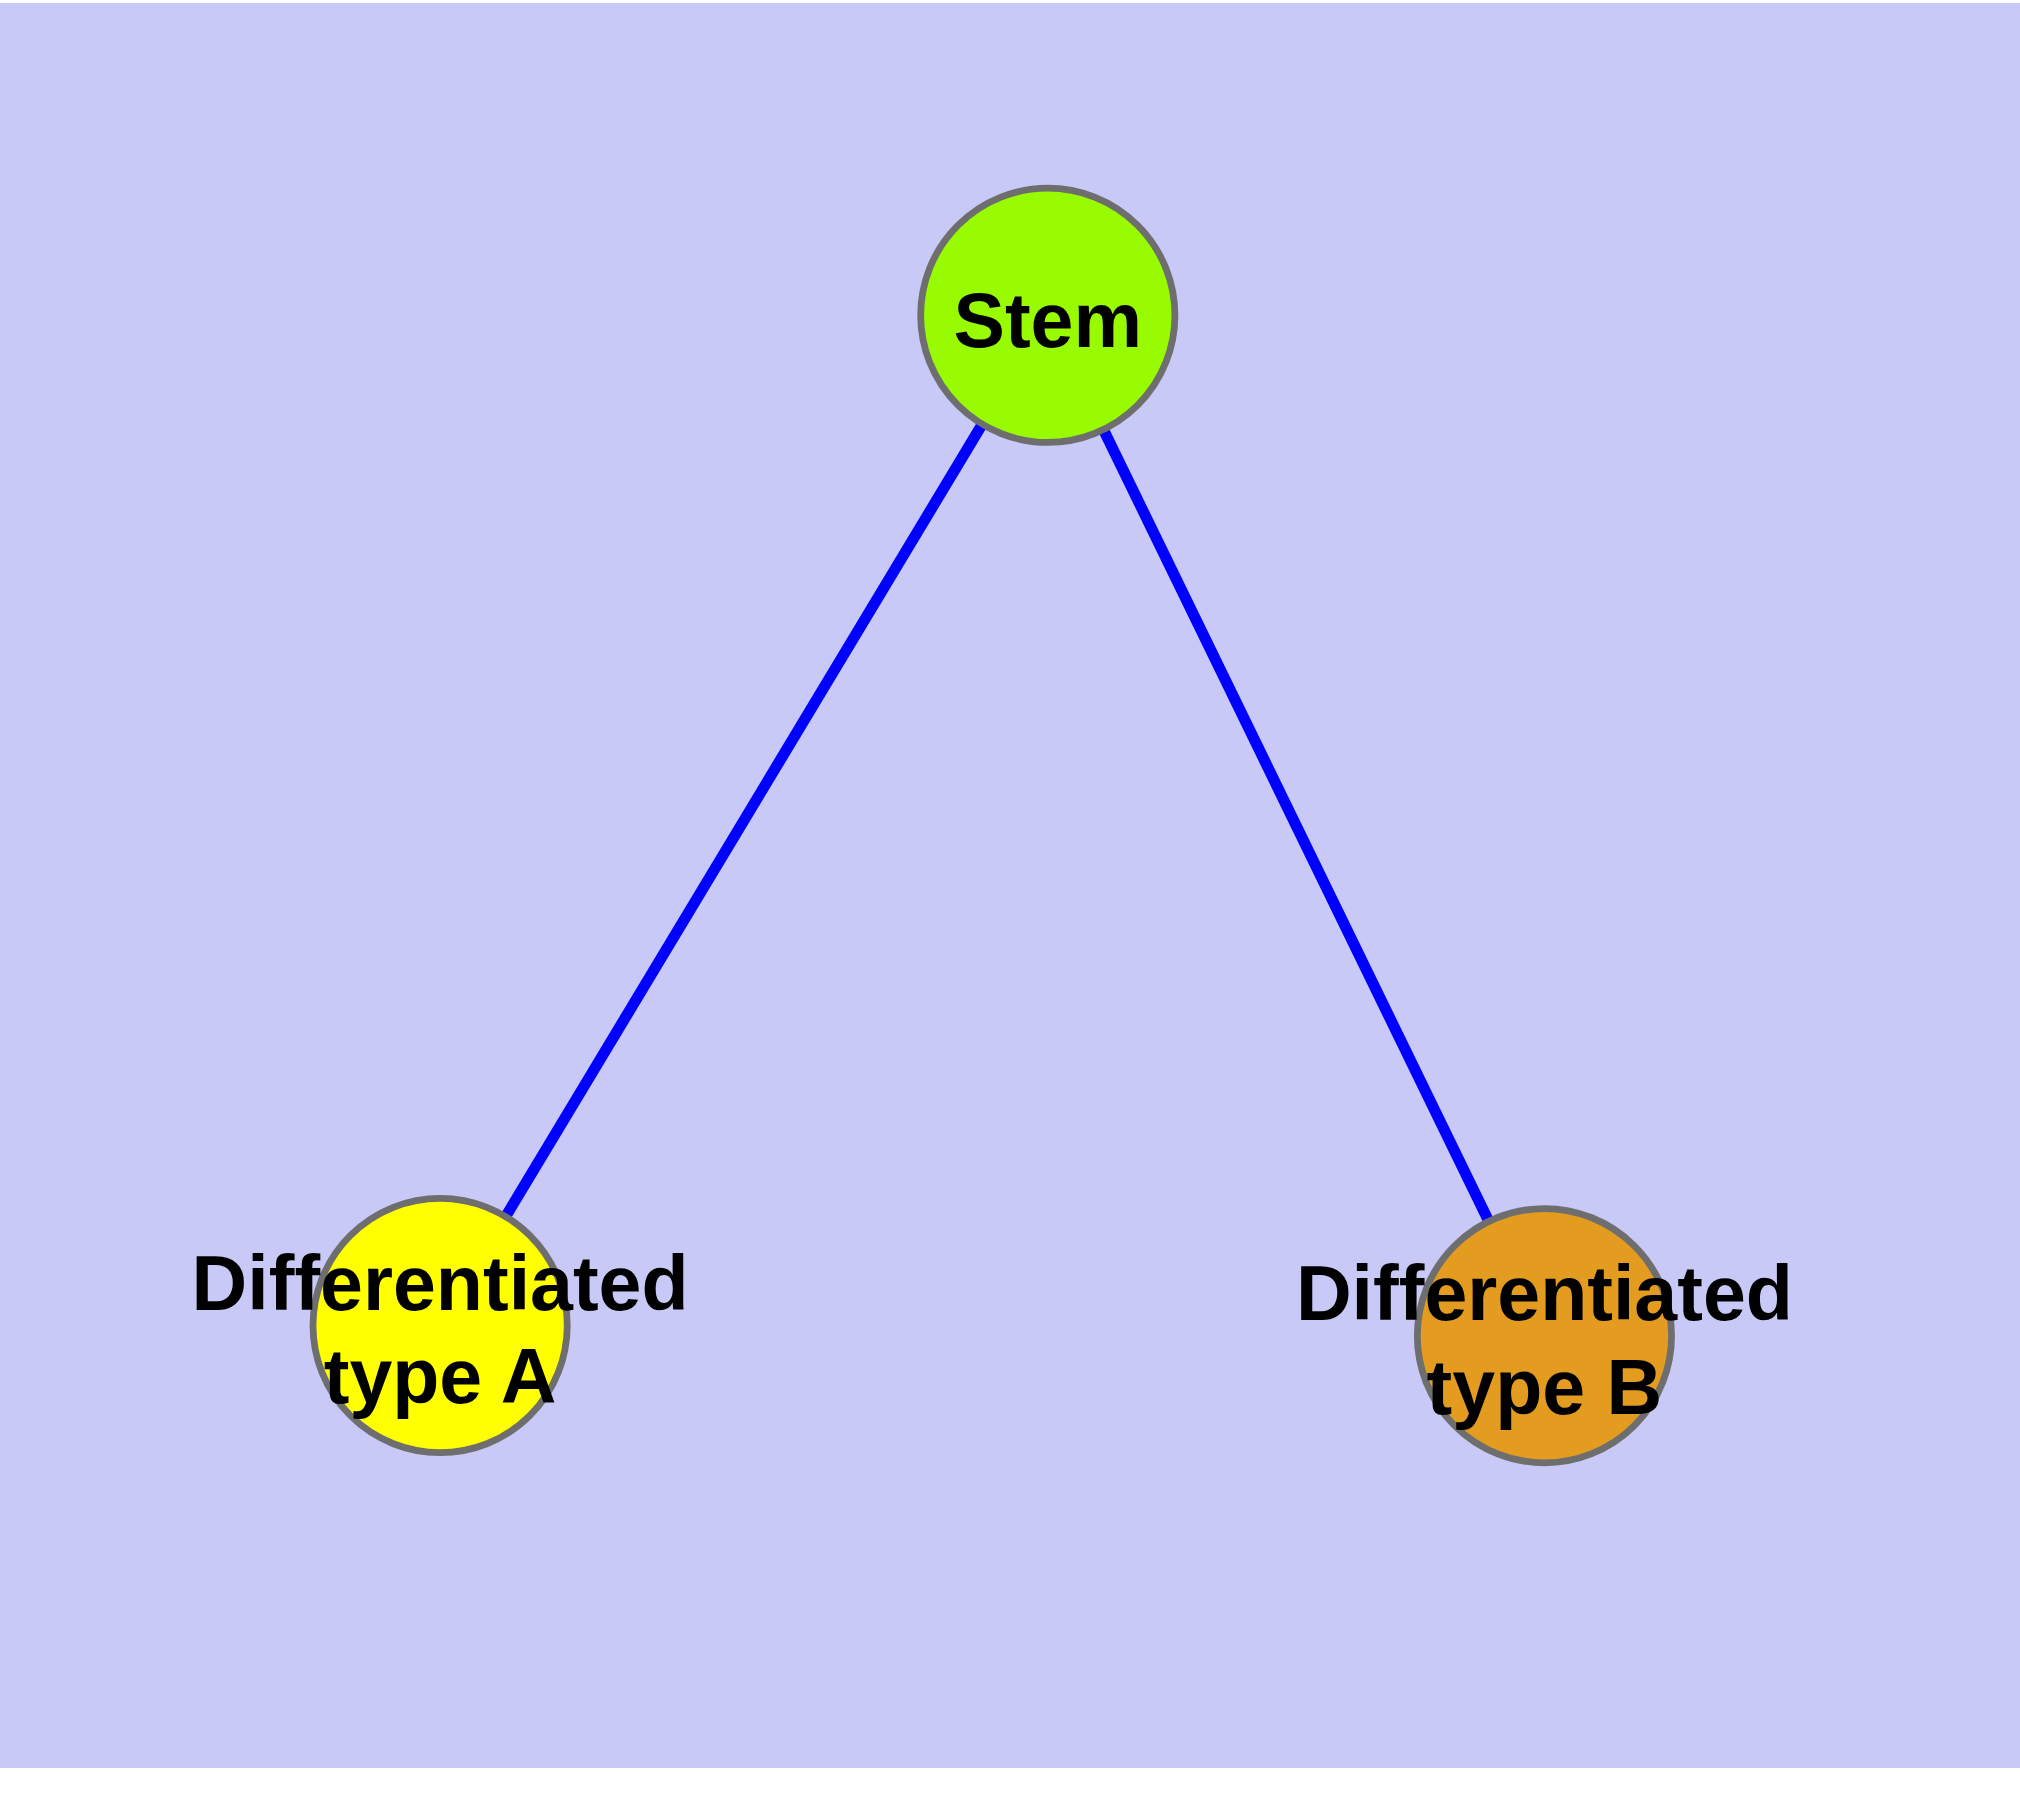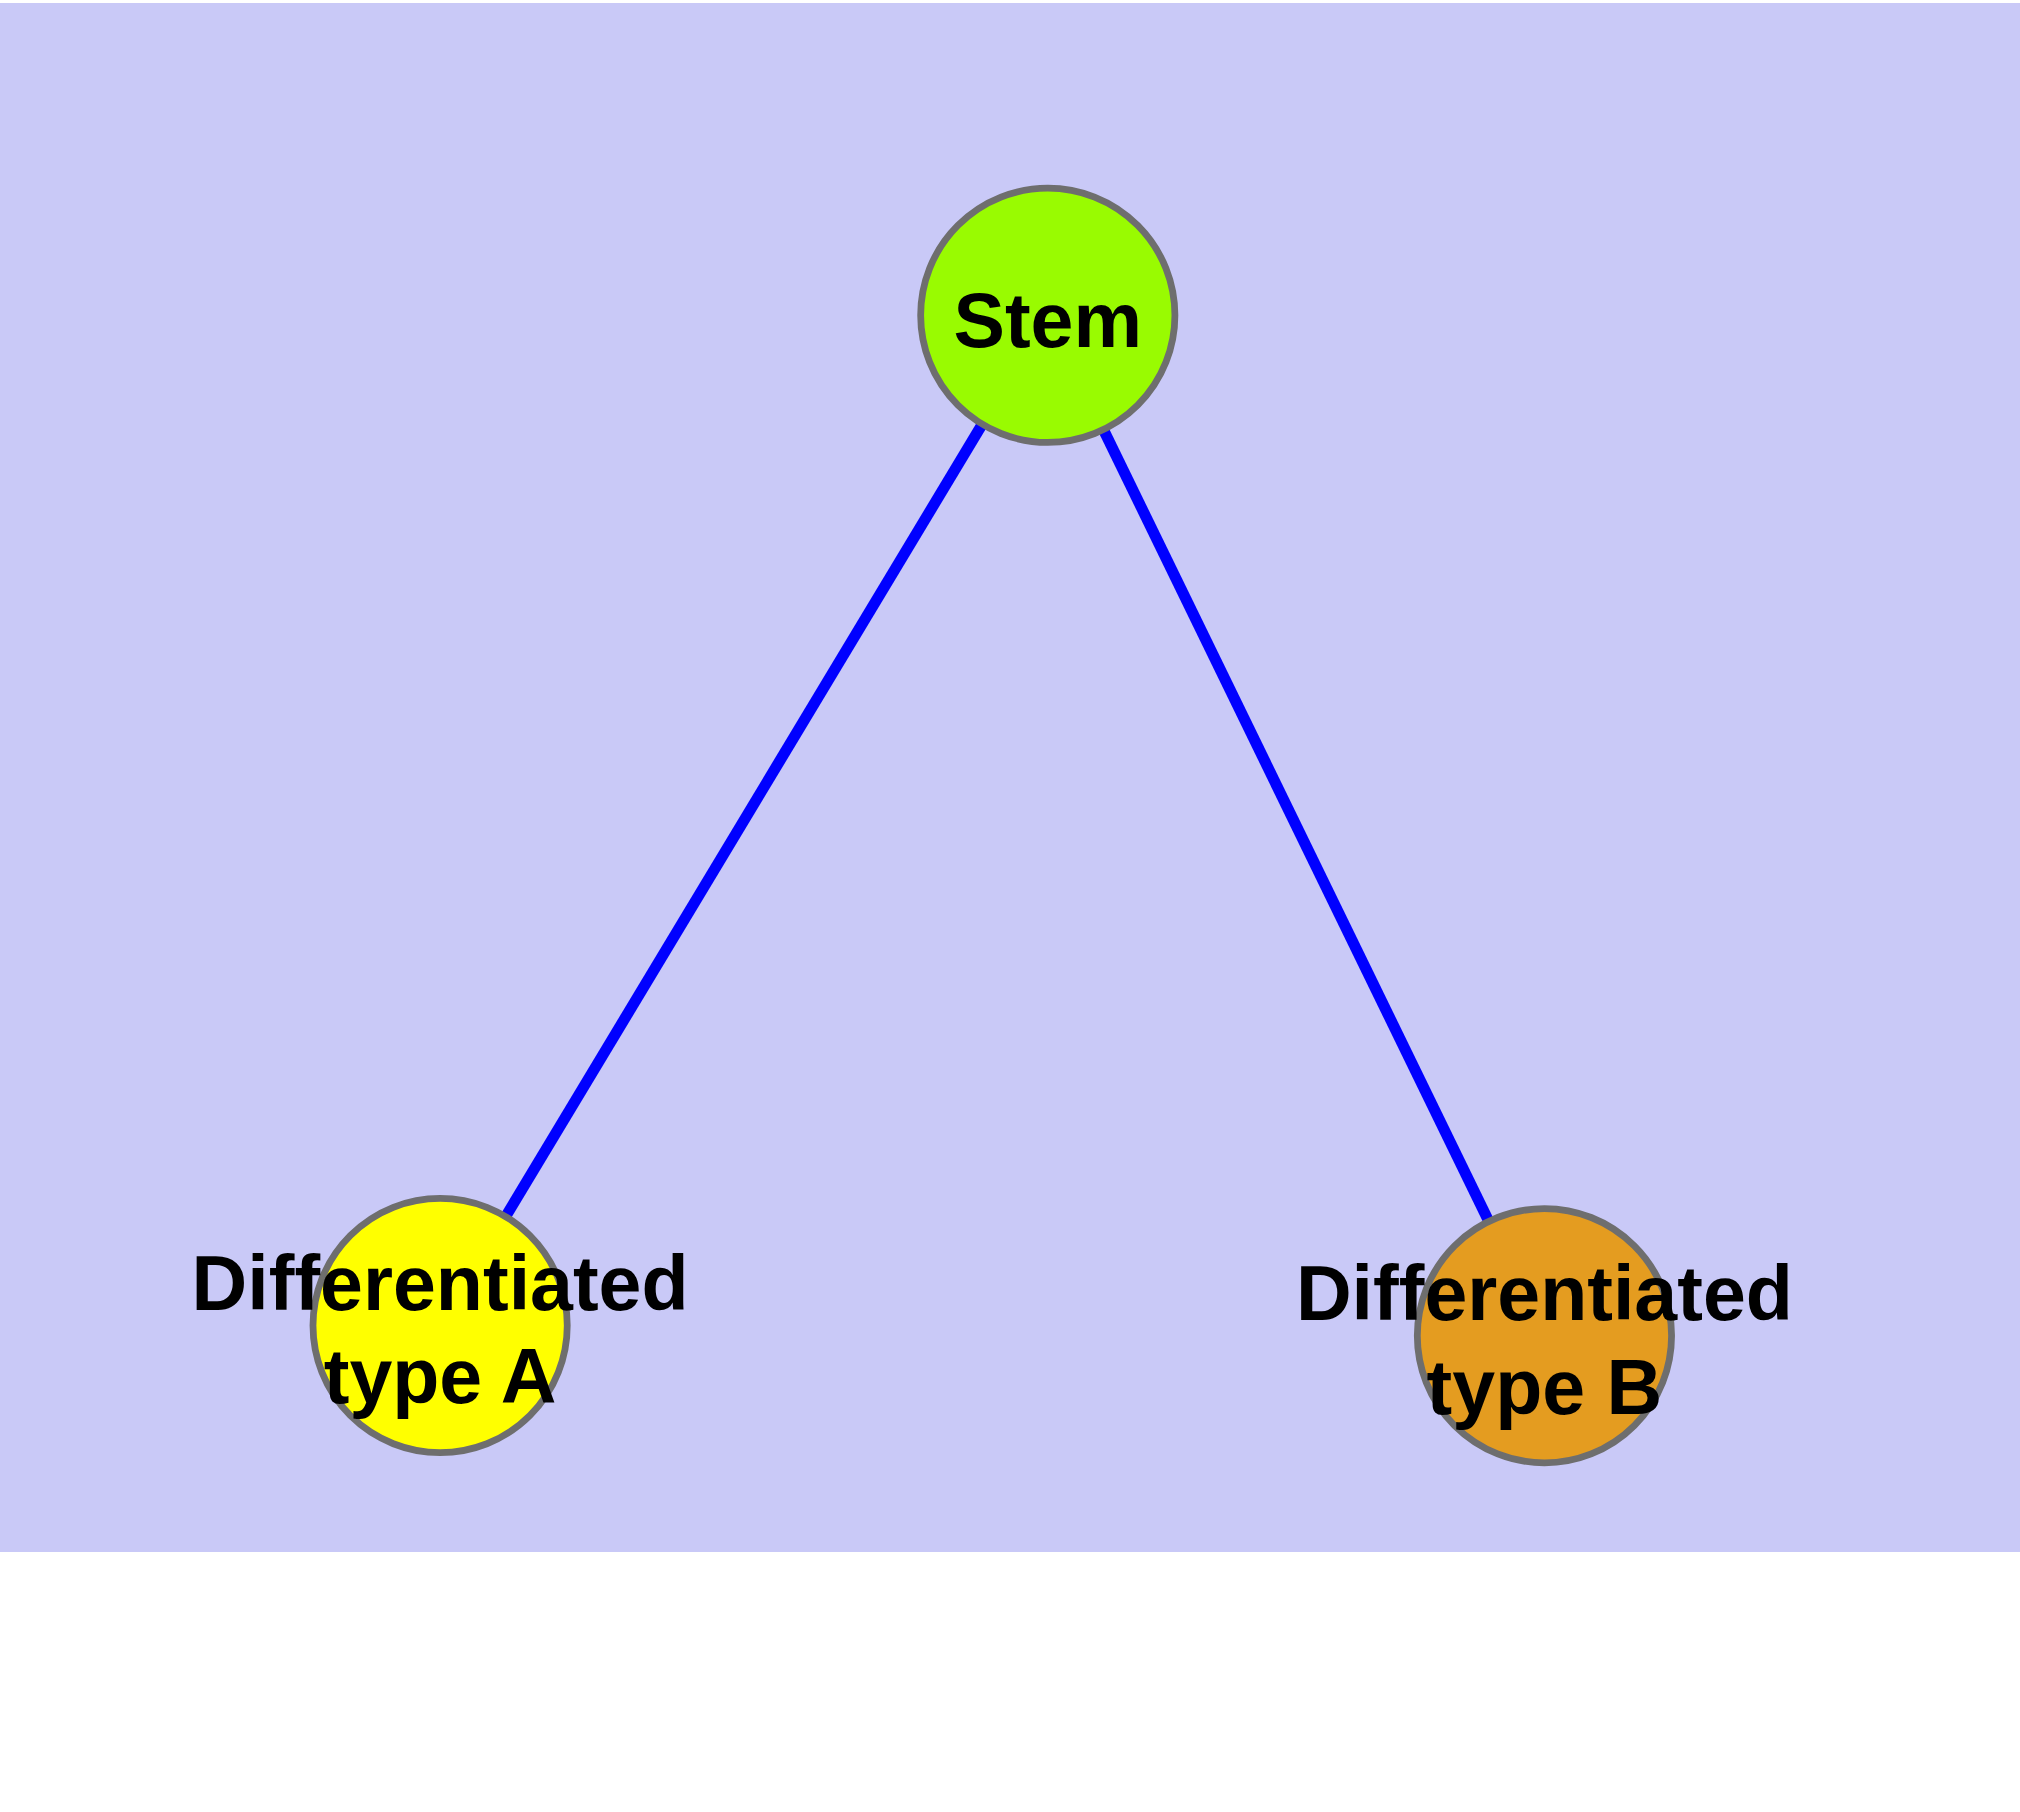--- a/index.html
+++ b/index.html
@@ -4,21 +4,21 @@
 <style>
   html, body {
     margin: 0;
     padding: 0;
     background: #ffffff;
     font-family: "Liberation Sans", sans-serif;
   }
   .canvas {
     position: relative;
     width: 2021px;
-    height: 1552px;
+    height: 1768px;
     background: #ffffff;
     overflow: hidden;
   }
   .diagram-bg {
     position: absolute;
     left: 0;
     right: 0;
   }
   svg.graph {
     position: absolute;

